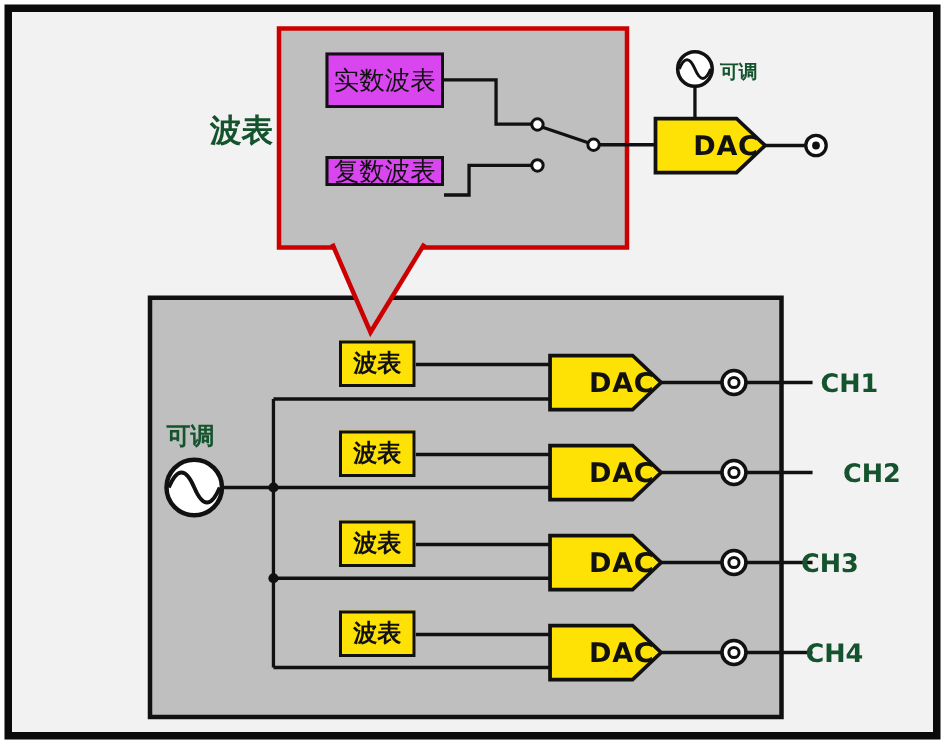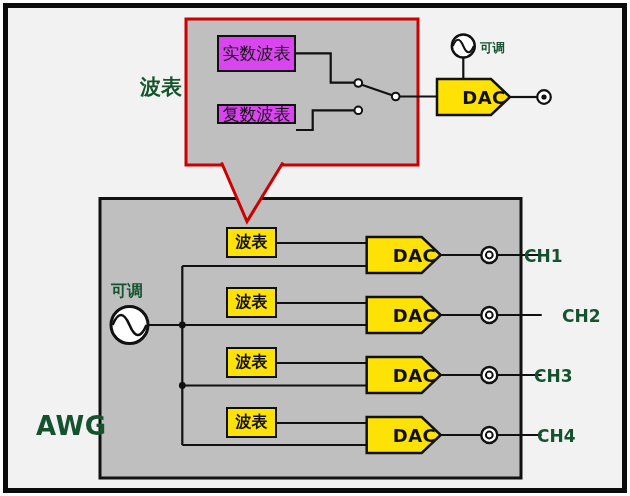--- a/index.html
+++ b/index.html
@@ -136,35 +136,34 @@
   </div>
   <div class="lbl kt" style="left:480px;top:39.5px;font-size:12.5px;">可调</div>
   <div class="node dactext" style="left:437px;top:85px;width:54px;height:24px;">DAC</div>
 
   <div class="lbl kt" style="left:111px;top:281px;font-size:16px;">可调</div>
 
   <div class="node yellowbox" style="left:226px;top:226.5px;width:51px;height:31px;">
     <span>波表</span>
   </div>
   <div class="node dactext" style="left:367px;top:243px;width:55px;height:24px;">DAC</div>
-  <div class="lbl chlabel" style="left:524px;top:246px;">CH1</div>
+  <div class="lbl chlabel" style="left:547px;top:246px;">CH1</div>
 
   <div class="node yellowbox" style="left:226px;top:286.5px;width:51px;height:31px;">
     <span>波表</span>
   </div>
   <div class="node dactext" style="left:367px;top:303px;width:55px;height:24px;">DAC</div>
   <div class="lbl chlabel" style="left:562px;top:306px;">CH2</div>
 
   <div class="node yellowbox" style="left:226px;top:346.5px;width:51px;height:31px;">
     <span>波表</span>
   </div>
   <div class="node dactext" style="left:367px;top:363px;width:55px;height:24px;">DAC</div>
   <div class="lbl chlabel" style="left:534px;top:366px;">CH3</div>
 
   <div class="node yellowbox" style="left:226px;top:406.5px;width:51px;height:31px;">
     <span>波表</span>
   </div>
   <div class="node dactext" style="left:367px;top:423px;width:55px;height:24px;">DAC</div>
   <div class="lbl chlabel" style="left:537px;top:426px;">CH4</div>
 
-  <div class="lbl" id="awg-label">AWG</div>
 
 </div>
 
 </body></html>

